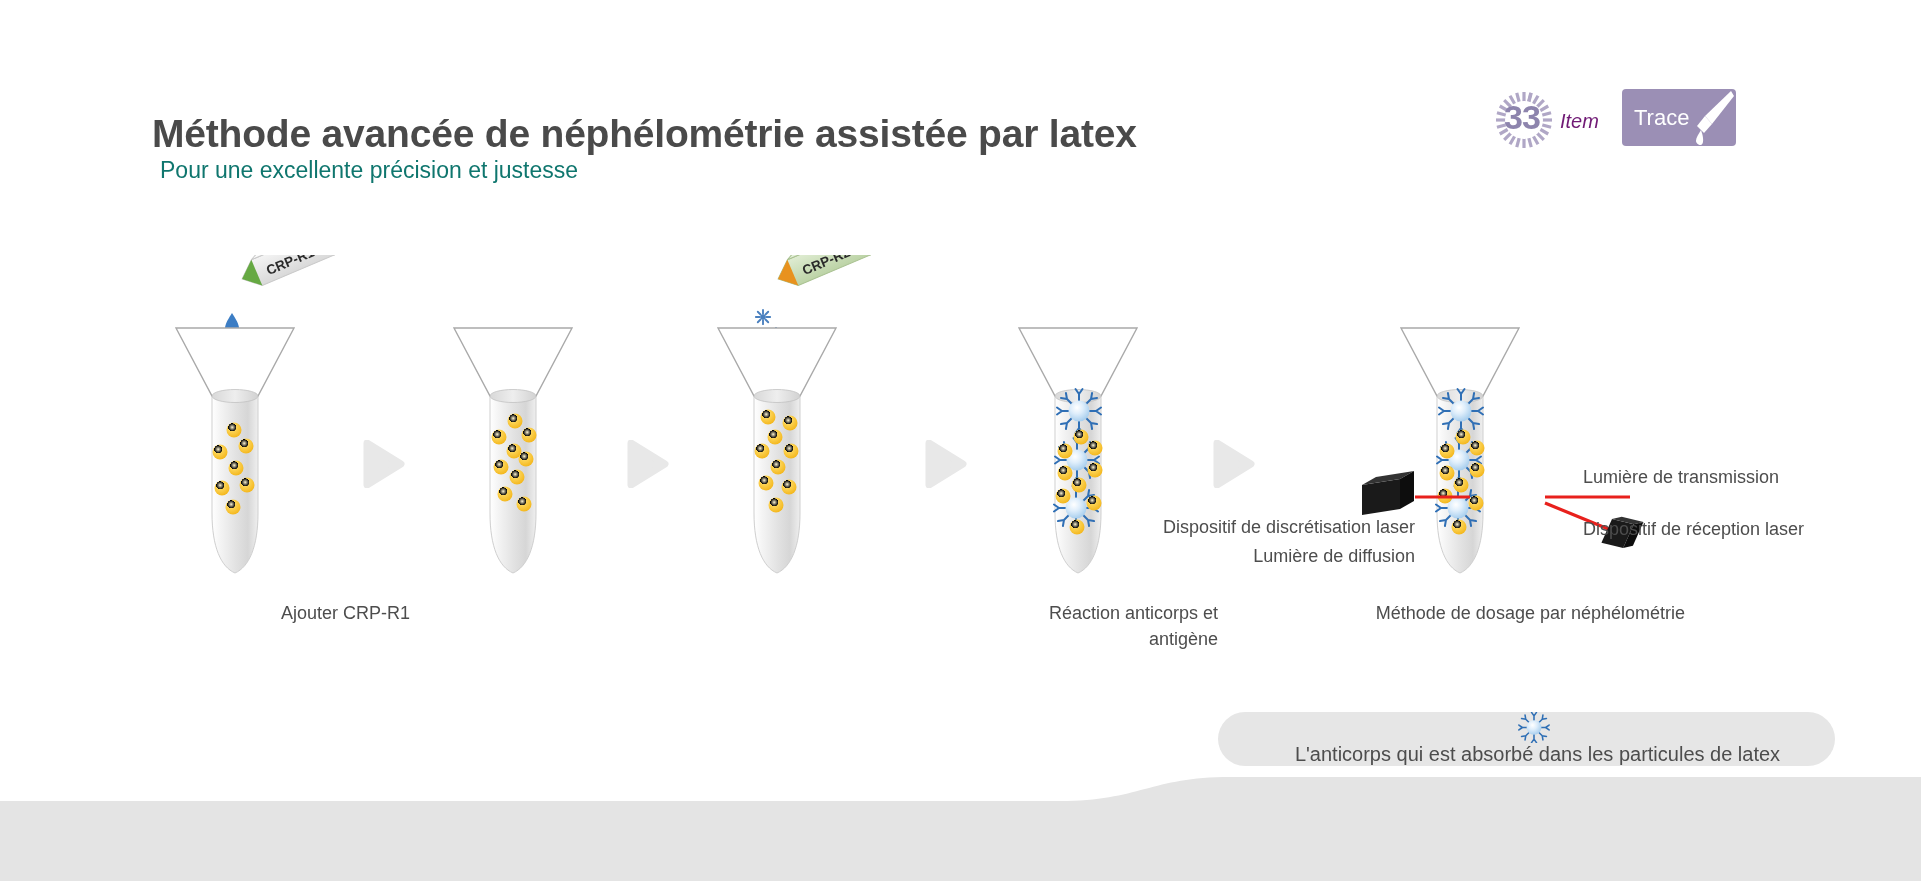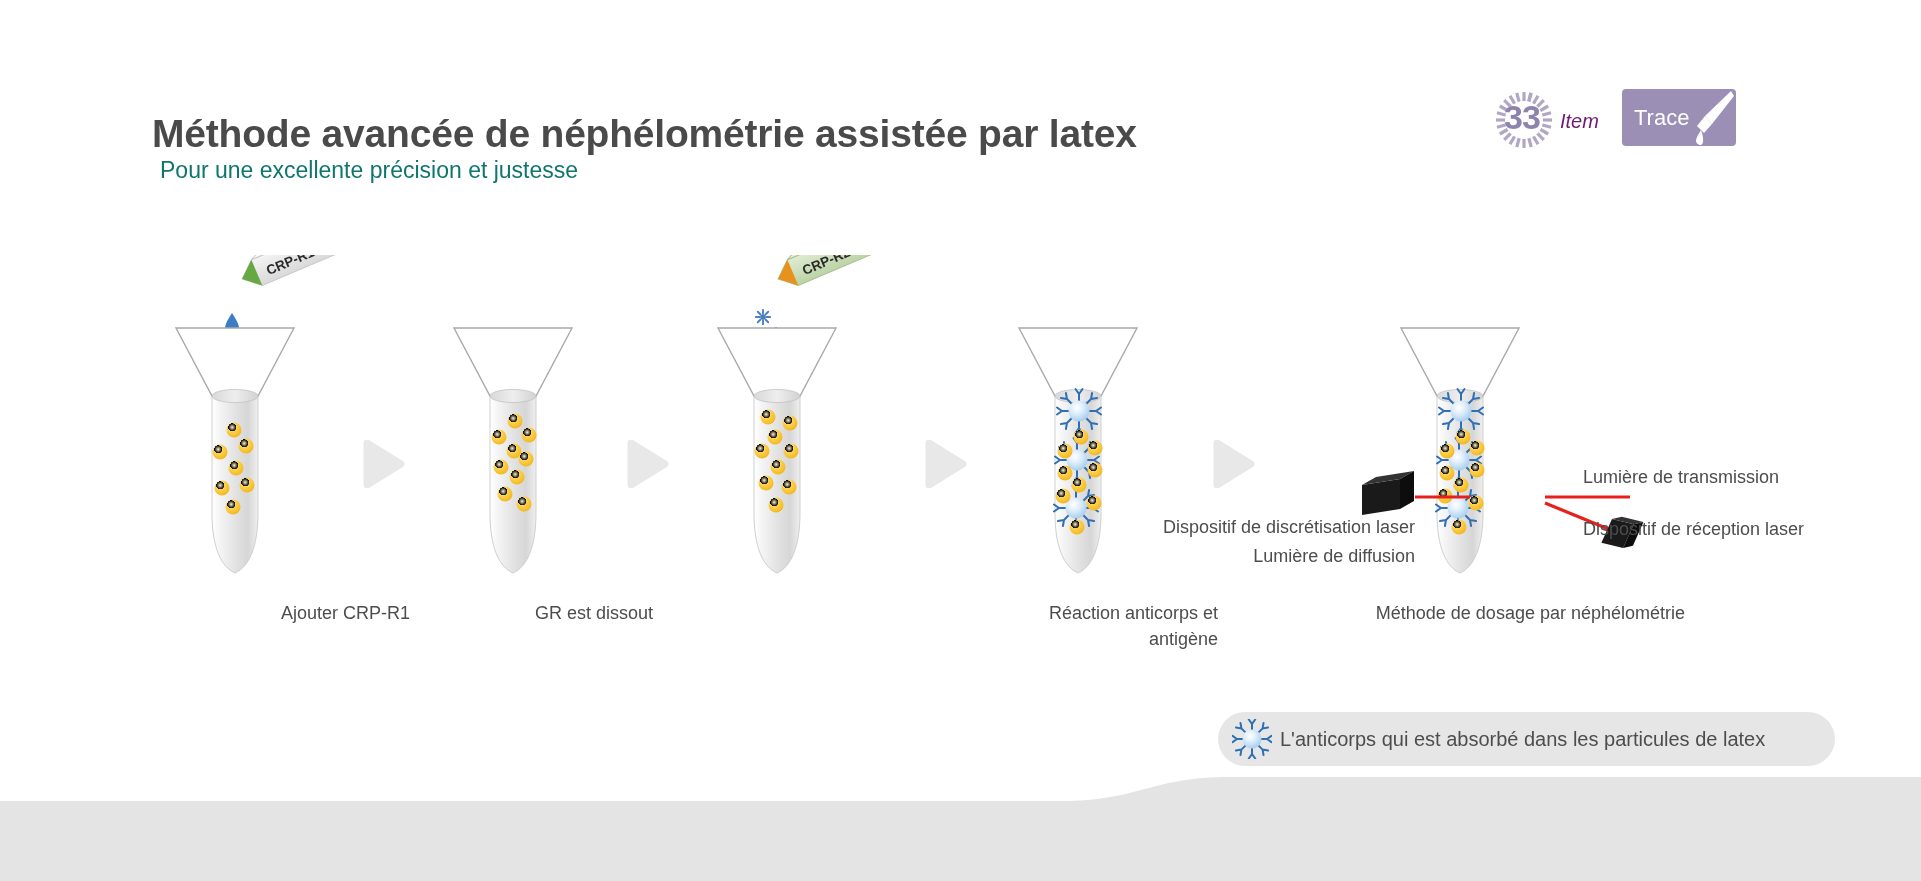--- a/index.html
+++ b/index.html
@@ -70,21 +70,21 @@
   .laser-label {
     position: absolute; font-size: 18px; color: #4d4d4d; white-space: nowrap;
   }
   .laser-label.right-align { text-align: right; }
 
   
   .legend-pill {
     position: absolute; left: 1218px; top: 712px;
     width: 617px; height: 54px;
     background: #e6e6e6; border-radius: 27px;
-    display: flex; align-items: center; padding-left: 14px;
+    display: flex; align-items: center; padding-left: 14px; flex-direction: column;
   }
   .legend-pill .legend-text {
     font-size: 20px; color: #4d4d4d; margin-left: 8px; white-space: nowrap;
   }
 </style>
 </head>
 <body>
 
 <div id="root">
 
@@ -220,21 +220,20 @@
         <circle cx="51" cy="182" r="7.5" fill="url(#beadGrad)"></circle>
         <circle cx="81" cy="180" r="7.5" fill="url(#beadGrad)"></circle>
         <circle cx="66" cy="196" r="7.5" fill="url(#beadGrad)"></circle>
         <circle cx="78" cy="204" r="7.5" fill="url(#beadGrad)"></circle>
         <circle cx="53" cy="212" r="7.5" fill="url(#beadGrad)"></circle>
         <circle cx="69" cy="222" r="7.5" fill="url(#beadGrad)"></circle>
         <circle cx="57" cy="239" r="7.5" fill="url(#beadGrad)"></circle>
         <circle cx="76" cy="249" r="7.5" fill="url(#beadGrad)"></circle>
       </g>
     </svg>
-    <div class="step-caption" style="left:-70px; top:345px; width:275px;">GR est dissout</div>
   </div>
 
   <svg class="arrow-sep" style="left:627px; top:440px;" width="42" height="48" viewBox="0 0 42 48">
     <path d="M4 3 L38 24 L4 45 Z" fill="#e8e8e8" stroke="#e8e8e8" stroke-width="7" stroke-linejoin="round"></path>
   </svg>
 
   <div class="step" style="left:712px; top:255px;">
     <svg width="220" height="345" viewBox="0 0 220 345">
 
       <g transform="translate(52,6) rotate(-23)">

